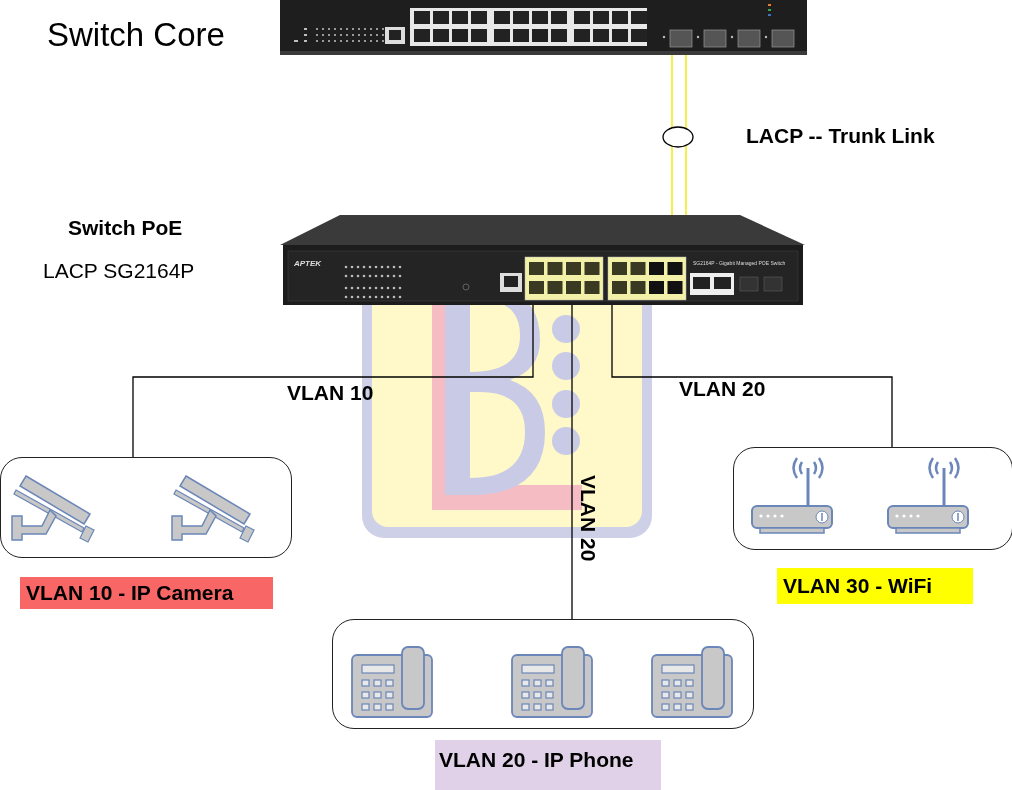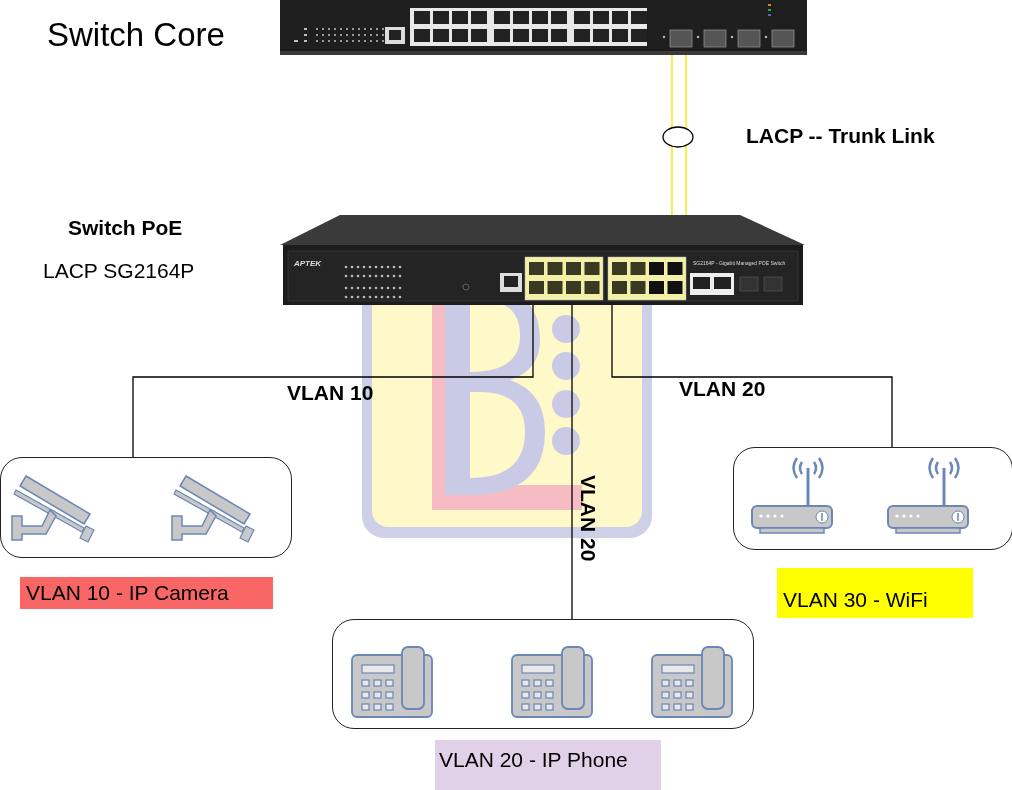--- a/index.html
+++ b/index.html
@@ -11,23 +11,23 @@
   .model-poe { left:43px; top:259px; font-size:21px; }
   .lacp-label { left:710px; top:124px; font-size:21px; font-weight:bold;margin-left:36px; }
   .vlan-label { font-size:21px; font-weight:bold; }
   .vlan10-label { left:274px; top:381px;margin-left:13px; }
   .vlan30-label { left:679px; top:377px; }
   .vlan20-label { left:563px; top:510px; transform:rotate(90deg); transform-origin:left top; left:600px; top:475px; }
   .group-box { border:1.5px solid #222; border-radius:22px; background:transparent; }
   .box-cam { left:0px; top:457px; width:290px; height:99px; }
   .box-wifi { left:733px; top:447px; width:278px; height:101px; }
   .box-phone { left:332px; top:619px; width:420px; height:108px; }
-  .badge { font-size:21px; font-weight:normal; padding:4px 6px; }
+  .badge { font-size:21px; font-weight:bold; padding:4px 6px; }
   .badge-cam { left:20px; top:577px; width:247px; height:32px; background:#f86666; line-height:32px; padding:0 0 0 6px; }
-  .badge-wifi { left:777px; top:568px; width:190px; height:36px; background:#ffff00; line-height:36px; padding:14px 0 0 6px; }
+  .badge-wifi { left:777px; top:568px; width:190px; height:36px; background:#ffff00; line-height:36px; padding:0 0 0 6px; }
   .badge-phone { left:435px; top:740px; width:222px; height:52px; background:#e0d1e8; line-height:40px; padding:0 0 0 4px; }
   svg.full { position:absolute; left:0; top:0; }
 </style>
 </head>
 <body>
 
 <svg class="full" width="1012" height="790">
   <rect x="362" y="258" width="290" height="280" rx="22" fill="#c9cbe6" opacity="0.9"></rect>
   <rect x="372" y="262" width="270" height="265" rx="16" fill="#fff8c9"></rect>
   <rect x="432" y="283" width="30" height="225" fill="#f5bcc3"></rect>

